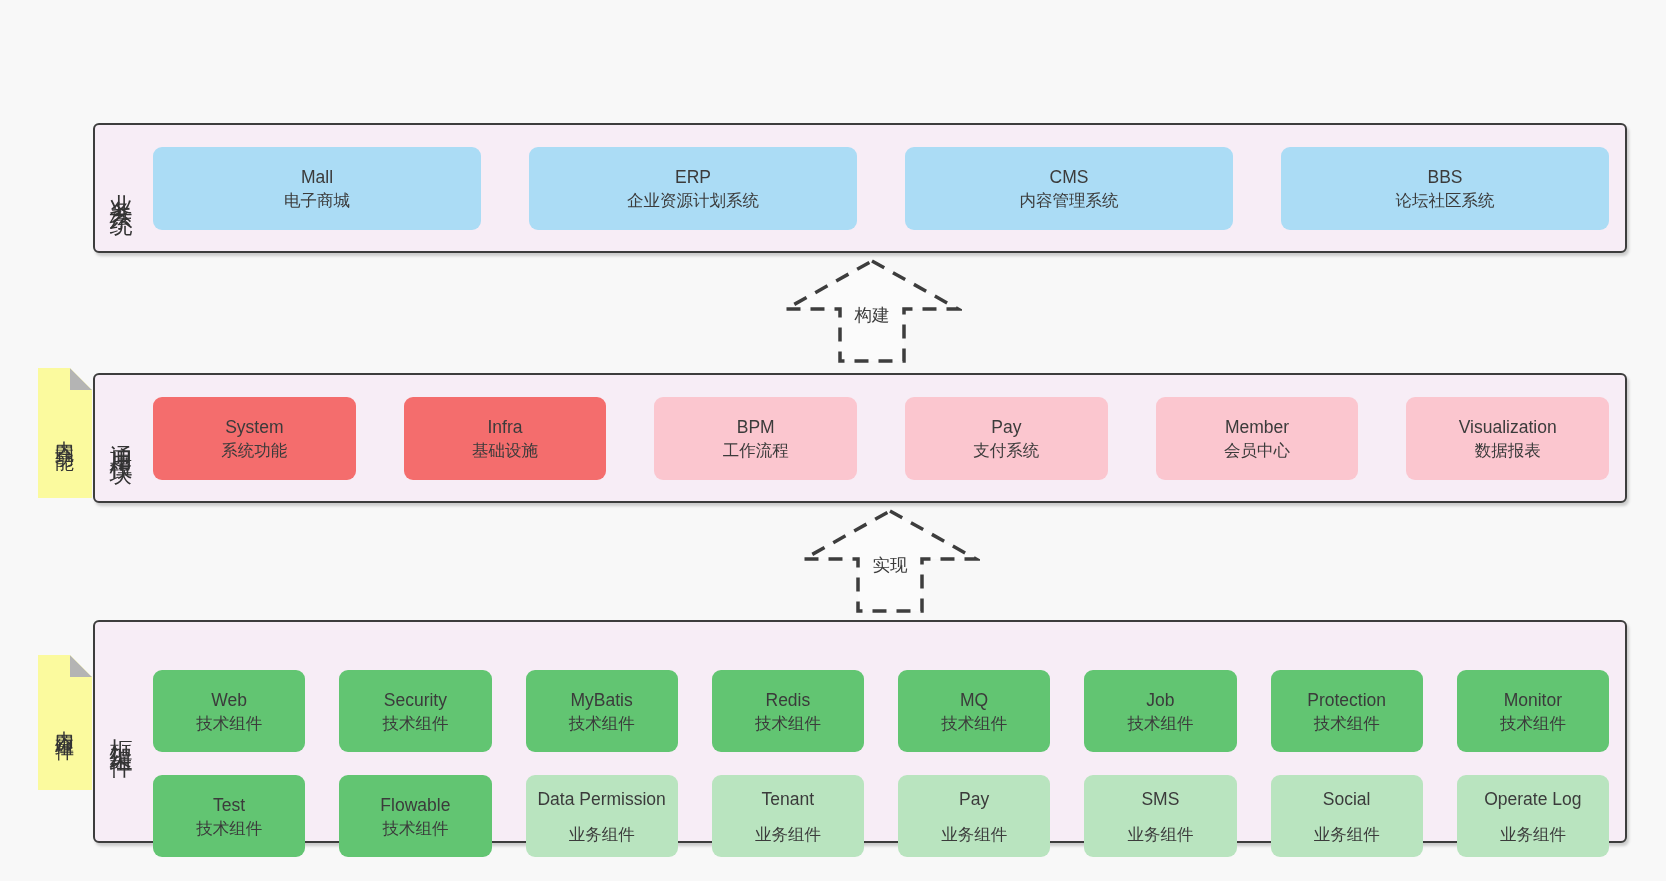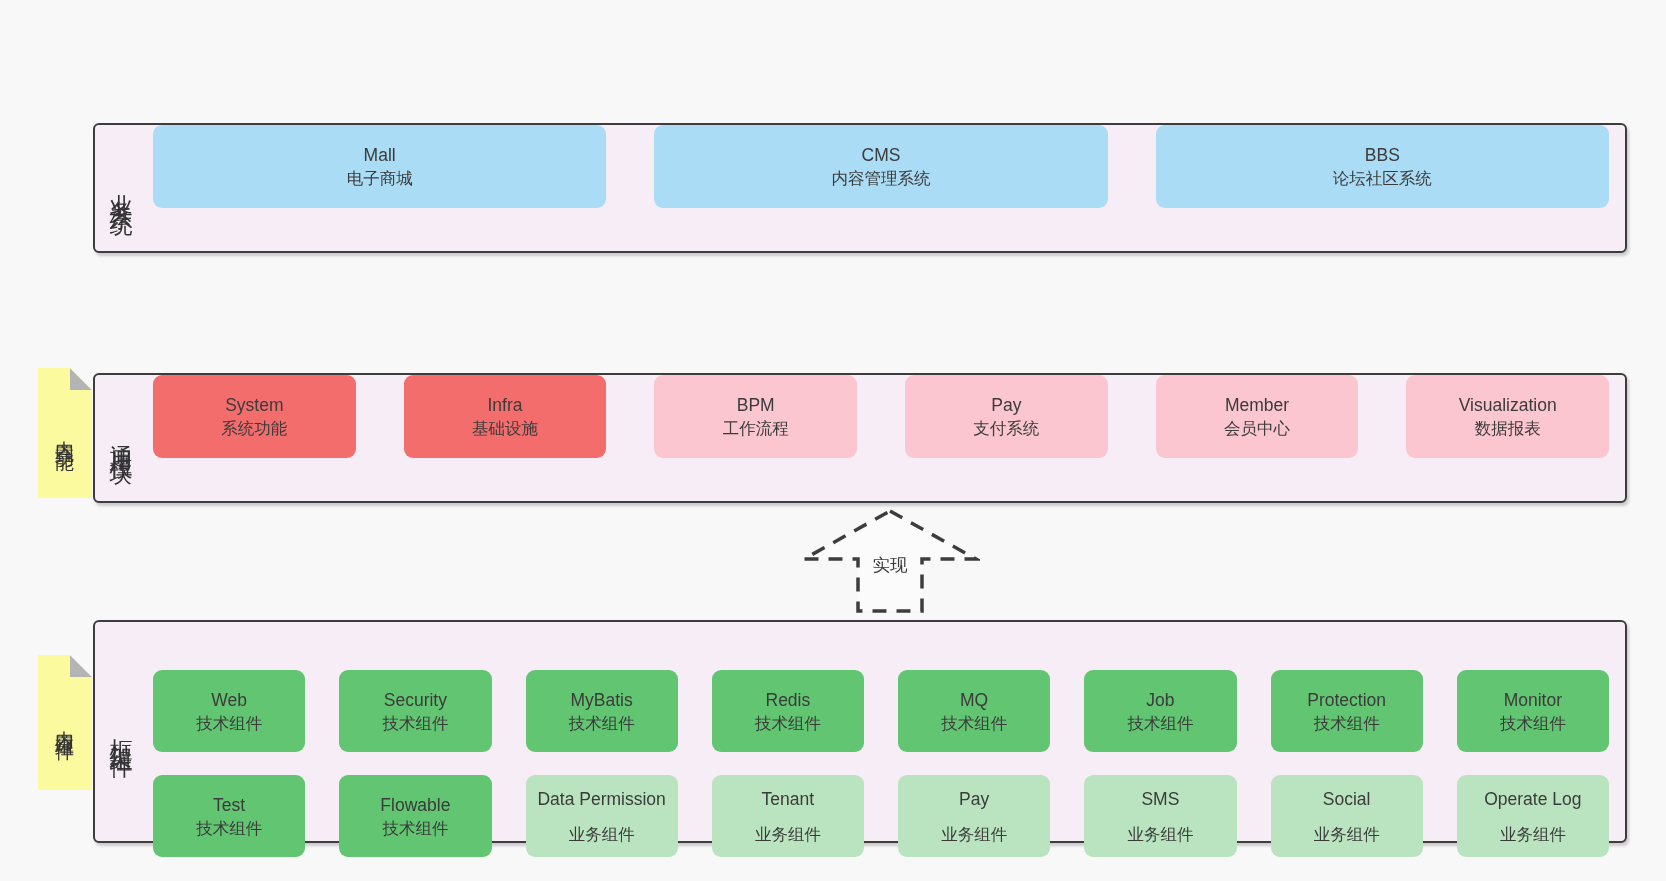--- a/index.html
+++ b/index.html
@@ -41,21 +41,21 @@
     display:flex;
     align-items:center;
     justify-content:center;
     font-size:23px;
     letter-spacing:6px;
     color:#333;
   }
   .row6{
     flex:1;
     display:flex;
-    align-items:flex-start;
+    align-items:center;
     gap:48px;
     padding:0 16px 0 6px;
   }
   .grid8{
     flex:1;
     display:grid;
     grid-template-columns:repeat(8,1fr);
     gap:23px 34px;
     padding:17px 16px 17px 6px;
     margin-top:31px;
@@ -132,30 +132,40 @@
 <div class="stage">
 
   <section class="layer" id="layer-business">
     <div class="layer-label v-text">业务系统</div>
     <div class="row6">
       <div class="box v-blue">
         <div class="box-title">Mall</div>
         <div class="box-sub">电子商城</div>
       </div>
       <div class="box v-blue">
+        <div class="box-title">ERP</div>
+        <div class="box-sub">企业资源计划系统</div>
+      </div>
+      <div class="box v-blue">
         <div class="box-title">CMS</div>
         <div class="box-sub">内容管理系统</div>
       </div>
       <div class="box v-blue">
         <div class="box-title">BBS</div>
         <div class="box-sub">论坛社区系统</div>
       </div>
     </div>
   </section>
 
+  <div class="arrow" id="arrow-build">
+    <svg width="180" height="108" viewBox="0 0 180 108">
+      <polygon points="90,4 176,52 122,52 122,104 58,104 58,52 4,52" fill="#fbfbfb" stroke="#3d3d3d" stroke-width="3.5" stroke-dasharray="14 10" stroke-linejoin="miter"></polygon>
+    </svg>
+    <span class="arrow-label">构建</span>
+  </div>
 
   <section class="layer" id="layer-common">
     <div class="layer-label v-text">通用模块</div>
     <div class="row6">
       <div class="box v-red">
         <div class="box-title">System</div>
         <div class="box-sub">系统功能</div>
       </div>
       <div class="box v-red">
         <div class="box-title">Infra</div>

